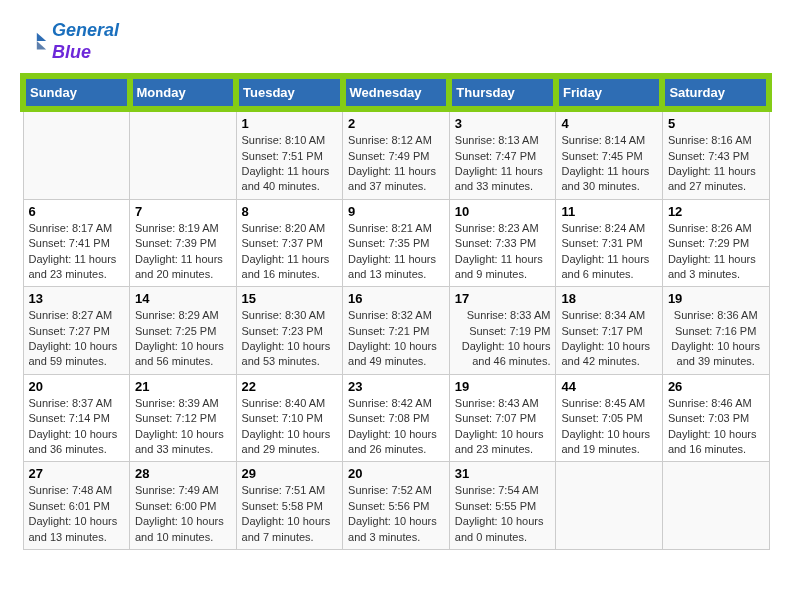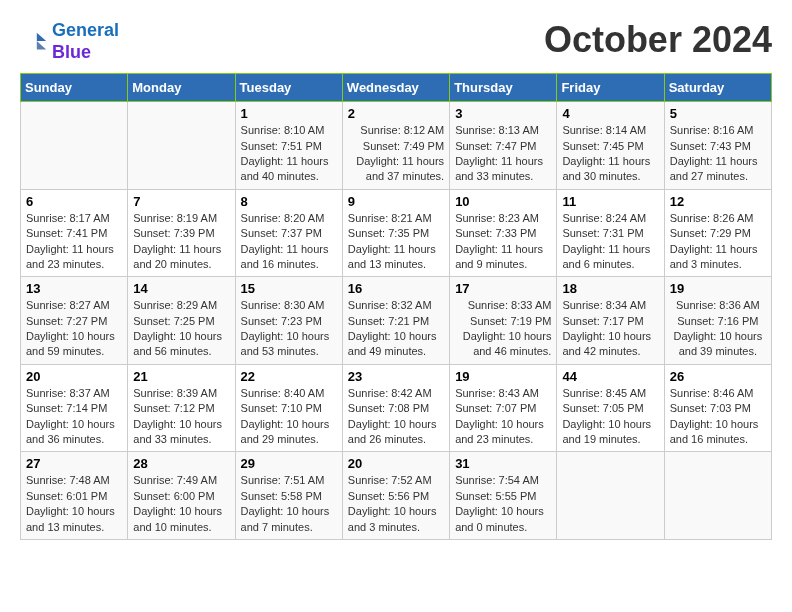--- a/index.html
+++ b/index.html
@@ -22,20 +22,21 @@
       gap: 4px;
     }
     .logo-text {
       font-size: 18px;
       font-weight: bold;
       color: #333;
       line-height: 1.2;
     }
     .logo-text span {
       color: #1a6fbd;
+      font-style: italic;
     }
     .logo-icon {
       width: 28px;
       height: 28px;
     }
     .title-block {
       text-align: right;
     }
     .month-title {
       font-size: 36px;
@@ -52,21 +53,21 @@
       border-collapse: collapse;
       font-size: 11px;
     }
     thead tr th {
       background-color: #2e6db4;
       color: #fff;
       padding: 6px 4px;
       text-align: left;
       font-size: 13px;
       font-weight: bold;
-      border: 1px solid #84cc16;
+      border: 6px solid #84cc16;
     }
     tbody tr td {
       border: 1px solid #ccc;
       padding: 4px 5px;
       vertical-align: top;
       height: 80px;
       width: 107px;
     }
     .day-number {
       font-size: 13px;
@@ -93,21 +94,20 @@
   <div class="logo">
     <svg class="logo-icon" viewBox="0 0 30 30">
       <polygon points="18,5 28,14 18,14" fill="#2e6db4"></polygon>
       <polygon points="18,14 28,23 18,23" fill="#1a4a8a" opacity="0.7"></polygon>
     </svg>
     <div class="logo-text">
       <span style="color:#1a6fbd">General</span><br><span style="color:#6d28d9">Blue</span>
     </div>
   </div>
   <div class="title-block">
-    <div class="month-title">October 2024</div>
   </div>
 </div>
 
 <table>
   <thead>
     <tr>
 
     <th>Sunday</th>
         <th>Monday</th>
         <th>Tuesday</th>
@@ -122,21 +122,21 @@
         <td></td>
         <td></td>
         <td>
           <span class="day-number">1</span>
           <div class="day-info" style="white-space: pre-line;">Sunrise: 8:10 AM
 Sunset: 7:51 PM
 Daylight: 11 hours and 40 minutes.</div>
         </td>
         <td>
           <span class="day-number">2</span>
-          <div class="day-info" style="white-space: pre-line; text-align: right;">Sunrise: 8:12 AM
+          <div class="day-info" style="white-space: pre-line;">Sunrise: 8:12 AM
 Sunset: 7:49 PM
 Daylight: 11 hours and 37 minutes.</div>
         </td>
         <td>
           <span class="day-number">3</span>
           <div class="day-info" style="white-space: pre-line;">Sunrise: 8:13 AM
 Sunset: 7:47 PM
 Daylight: 11 hours and 33 minutes.</div>
         </td>
         <td>

